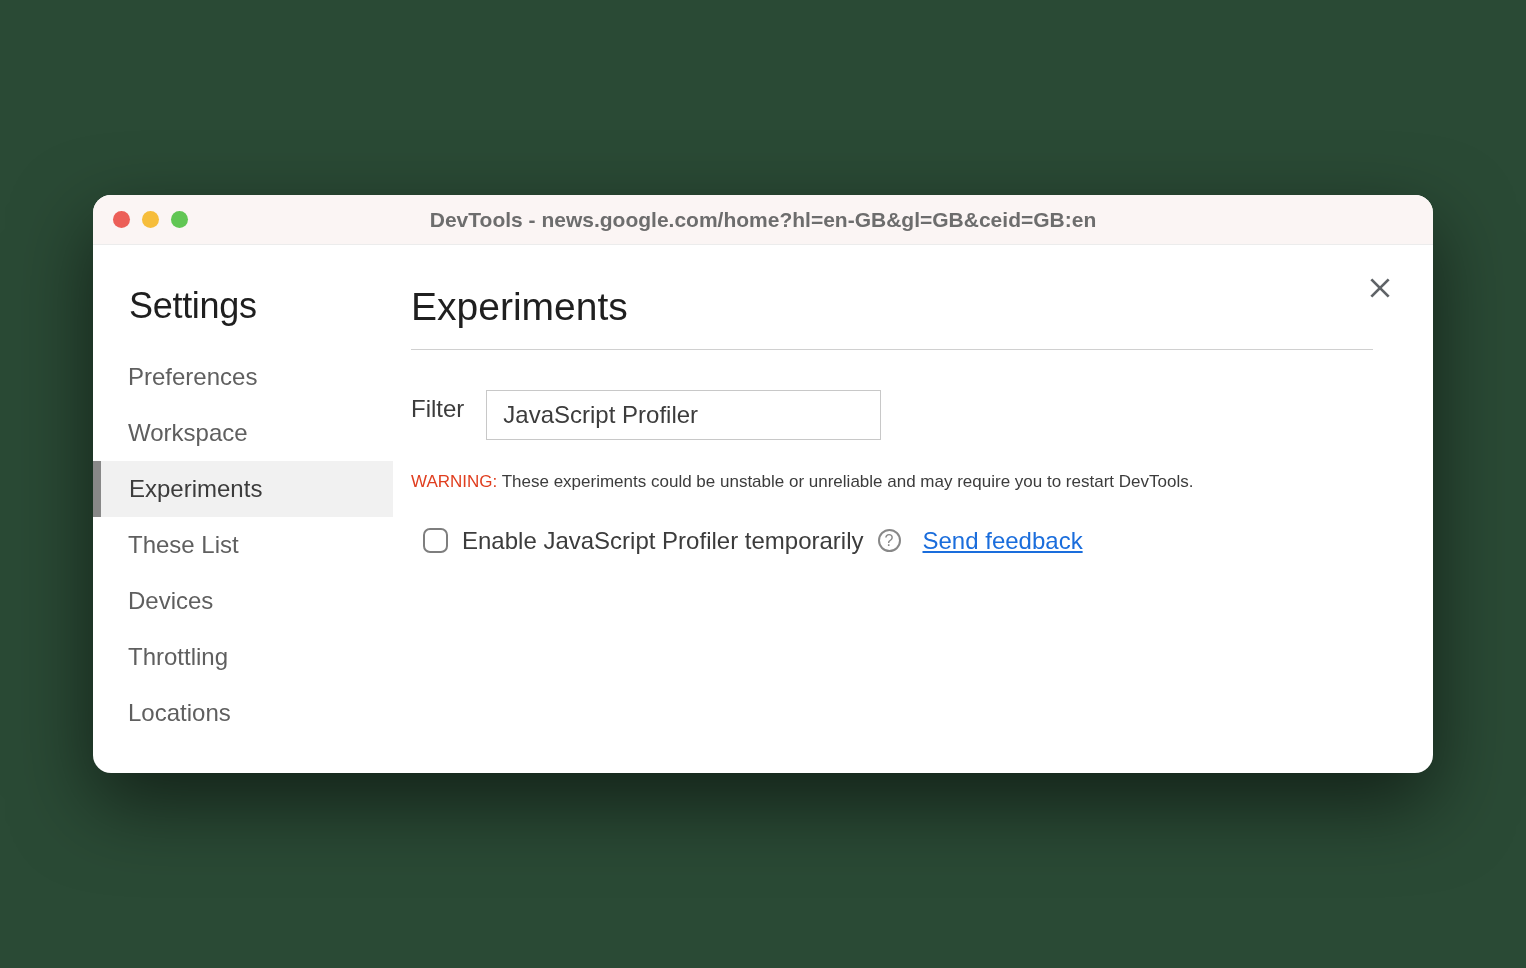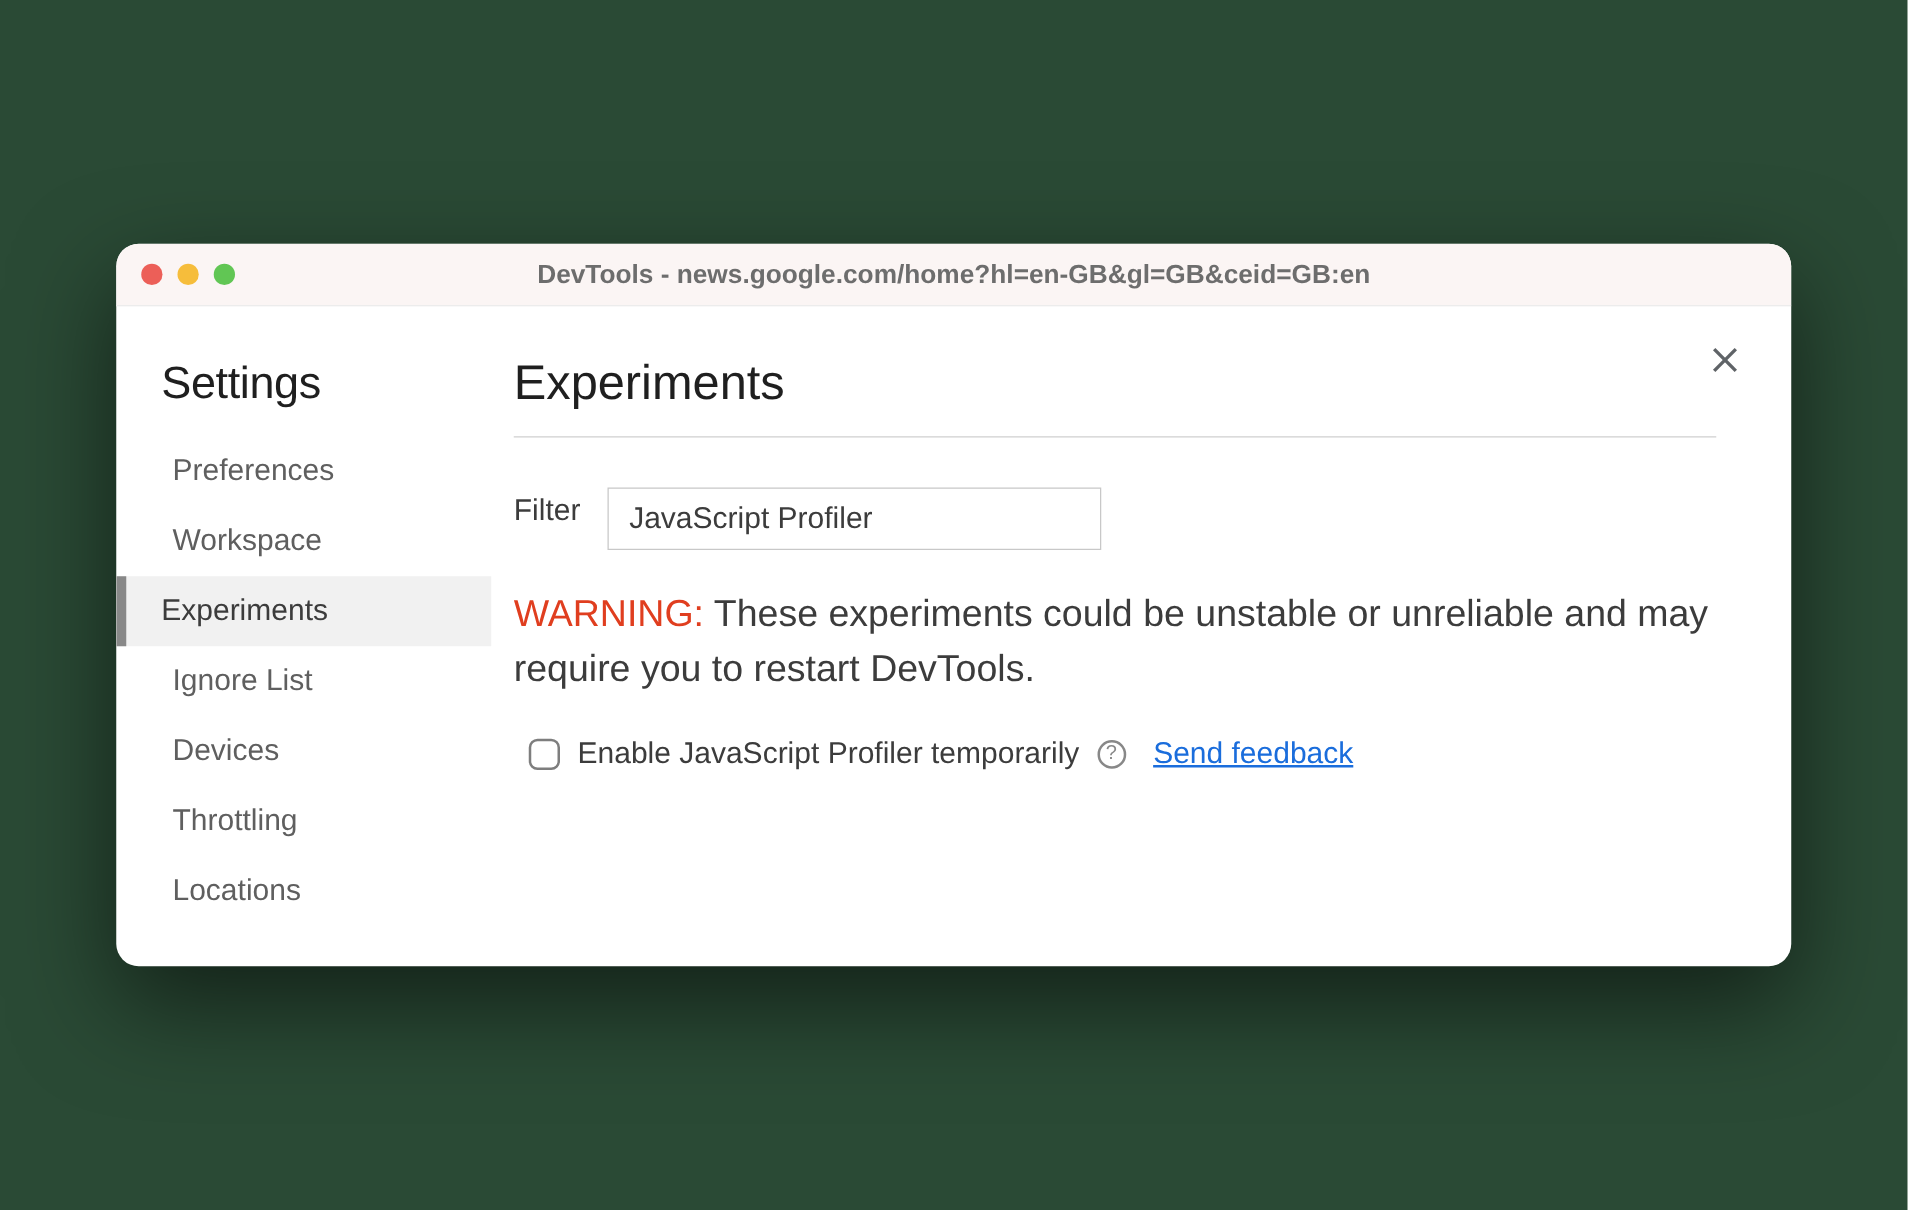--- a/index.html
+++ b/index.html
@@ -70,21 +70,21 @@
     .sidebar-title {
       font-size: 36px;
       font-weight: 400;
       color: #1f1f1f;
       padding: 0 36px 22px 36px;
       letter-spacing: -0.3px;
     }
     .sidebar-item {
       font-size: 24px;
       color: #5f5f5f;
-      padding: 14px 45px;
+      padding: 14px 35px;
       cursor: pointer;
     }
     .sidebar-item.active {
       background: #f1f1f1;
       color: #3c3c3c;
       border-left: 8px solid #888;
       padding-left: 28px;
     }
     .main {
       flex: 1;
@@ -111,21 +111,21 @@
     .filter-input {
       border: 1px solid #c8c8c8;
       padding: 10px 16px;
       font-size: 24px;
       width: 395px;
       color: #3c3c3c;
       font-family: inherit;
       margin-top: 12px;
     }
     .warning {
-      font-size: 30px;
+      font-size: 17px;
       line-height: 1.45;
       color: #3c3c3c;
       margin-bottom: 32px;
       margin-top: 24px;
     }
     .warning-label {
       color: #e03e1f;
     }
     .experiment-row {
       display: flex;
@@ -186,21 +186,21 @@
         <line x1="4" y1="4" x2="20" y2="20" stroke="currentColor" stroke-width="2.5"></line>
         <line x1="20" y1="4" x2="4" y2="20" stroke="currentColor" stroke-width="2.5"></line>
       </svg>
     </div>
 
     <div class="sidebar">
       <div class="sidebar-title">Settings</div>
       <div class="sidebar-item"><span>Preferences</span></div>
       <div class="sidebar-item"><span>Workspace</span></div>
       <div class="sidebar-item active"><span>Experiments</span></div>
-      <div class="sidebar-item"><span>Ignore List</span></div>
+      <div class="sidebar-item"><span>These List</span></div>
       <div class="sidebar-item"><span>Devices</span></div>
       <div class="sidebar-item"><span>Throttling</span></div>
       <div class="sidebar-item"><span>Locations</span></div>
     </div>
 
     <div class="main">
       <div class="main-title">Experiments</div>
 
       <div class="filter-row">
         <span class="filter-label">Filter</span>

